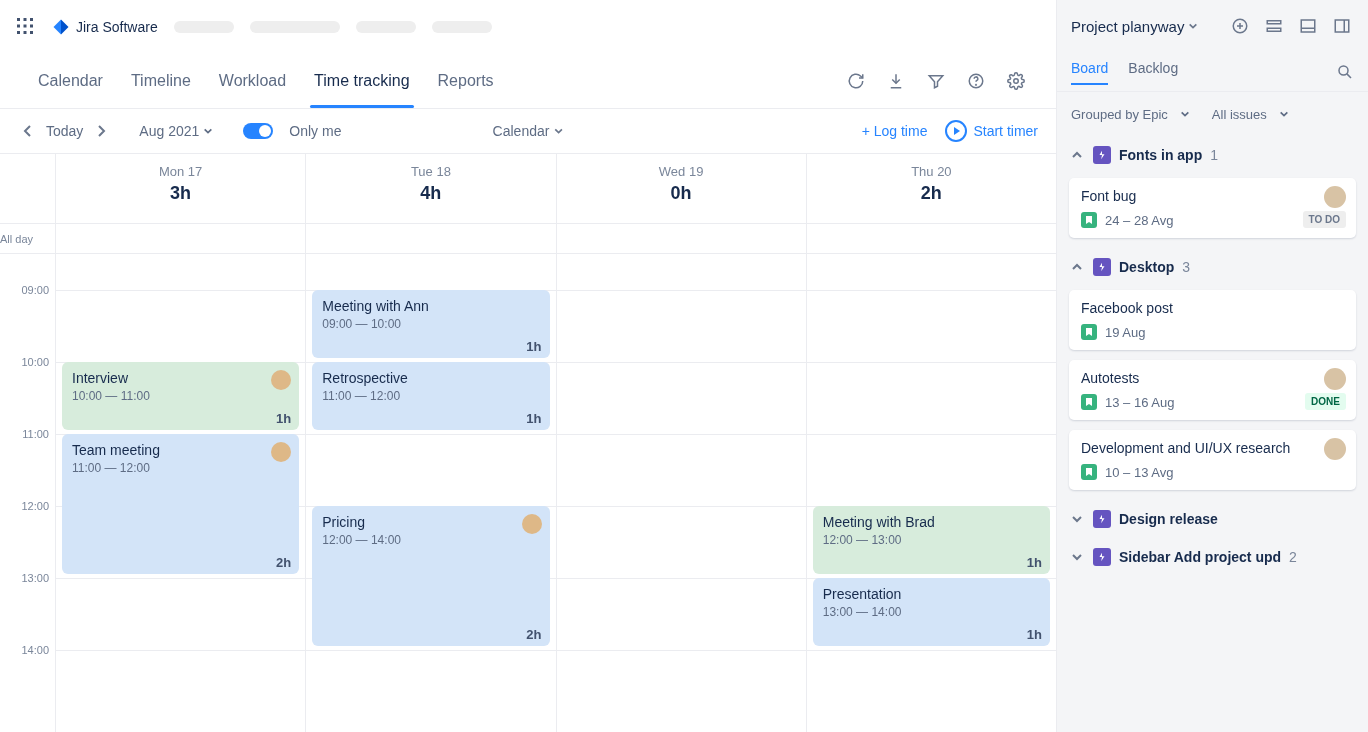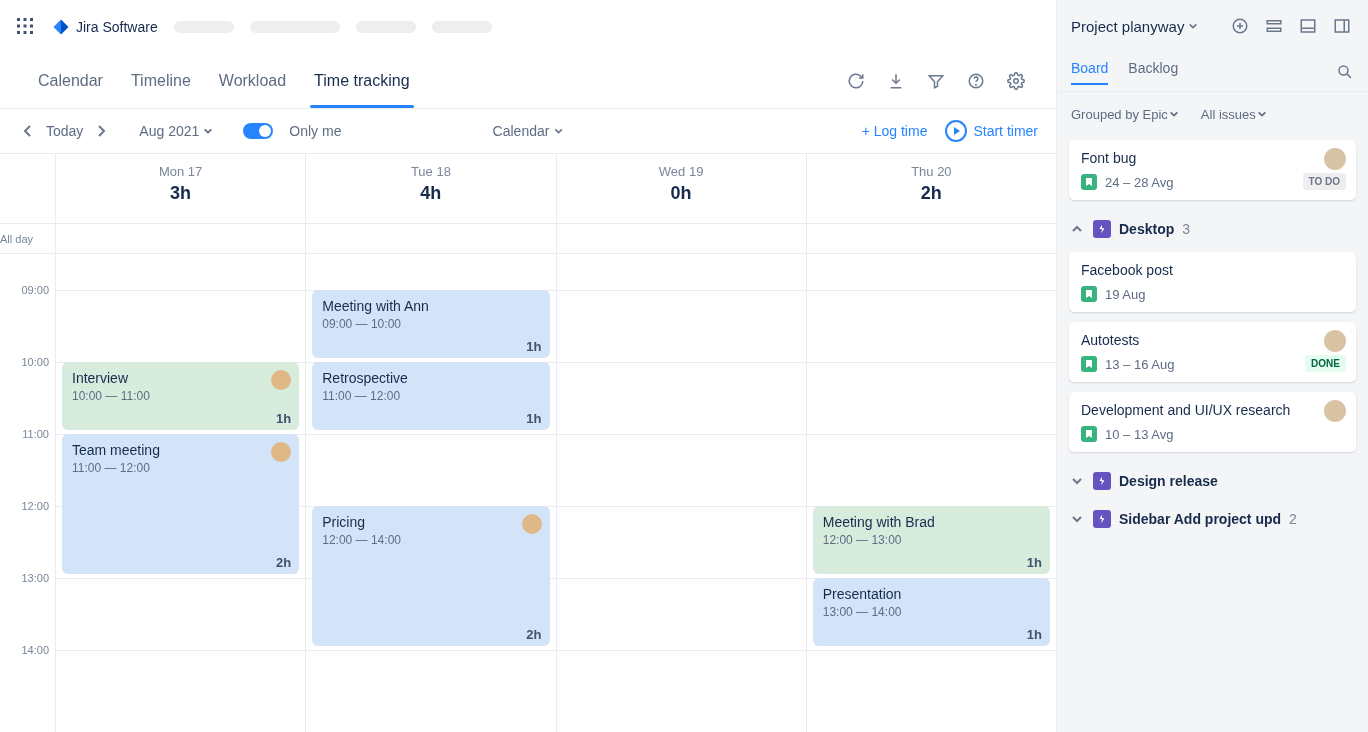--- a/index.html
+++ b/index.html
@@ -80,21 +80,21 @@
   .side .shead { height:52px; display:flex; align-items:center; padding:0 14px; gap:10px; }
   .side .shead .pname { font-size:15px; cursor:pointer; display:flex; align-items:center; gap:4px; }
   .side .shead .spacer { flex:1; }
   .side .shead .sib { width:24px; height:24px; display:flex; align-items:center; justify-content:center; color:#6b778c; cursor:pointer;}
   .side .stabs { height:40px; display:flex; align-items:center; padding:0 14px; gap:20px; border-bottom:1px solid var(--border); position:relative;}
   .side .stab { color:var(--text-sub); cursor:pointer; position:relative; padding-bottom:8px;}
   .side .stab.active { color:var(--blue-light); }
   .side .stab.active::after { content:""; position:absolute; bottom:-1px; left:0; right:0; height:2px; background:var(--blue-light); }
   .side .ssearch { margin-left:auto; color:#6b778c; cursor:pointer;}
   .side .sfilter { height:44px; display:flex; align-items:center; padding:0 14px; gap:22px; color:var(--text-sub); font-size:13px; }
-  .side .sfilter .fd { display:flex; align-items:center; gap:1px; cursor:pointer;}
+  .side .sfilter .fd { display:flex; align-items:center; gap:12px; cursor:pointer;}
 
   .side .group { padding:0 8px; }
   .epic-head { display:flex; align-items:center; gap:8px; padding:10px 6px; font-weight:600; cursor:pointer;}
   .epic-head .chev { color:#6b778c; width:14px;}
   .epic-icon { width:18px; height:18px; background:var(--purple); border-radius:3px; display:flex; align-items:center; justify-content:center; }
   .epic-icon svg { color:#fff; }
   .epic-head .cnt { color:var(--text-muted); font-weight:400;}
   .card { background:#fff; border-radius:5px; padding:10px 12px; margin:4px 4px 10px 4px; box-shadow:0 1px 2px rgba(9,30,66,.15); position:relative;}
   .card .ctitle { font-size:14px; }
   .card .meta { display:flex; align-items:center; gap:8px; margin-top:8px; font-size:13px; color:var(--text-sub);}
@@ -139,20 +139,21 @@
       <span class="ghost" style="width:90px"></span>
       <span class="ghost" style="width:60px"></span>
       <span class="ghost" style="width:60px"></span>
     </div>
 
     <div class="tabs">
       <div class="tab">Calendar</div>
       <div class="tab">Timeline</div>
       <div class="tab">Workload</div>
       <div class="tab active">Time tracking</div>
+      <div class="tab">Reports</div>
       <div class="spacer"></div>
       <div class="iconbtn">
           <svg width="18" height="18" viewBox="0 0 24 24" fill="none" stroke="currentColor" stroke-width="2">
             <path d="M21 12a9 9 0 1 1-3-6.7L21 8"></path>
             <path d="M21 3v5h-5"></path>
           </svg>
         </div>
       <div class="iconbtn">
           <svg width="18" height="18" viewBox="0 0 24 24" fill="none" stroke="currentColor" stroke-width="2">
             <path d="M12 3v12"></path>
@@ -383,20 +384,34 @@
           </svg>
         </span>
       <span class="fd">
           <span>All issues</span>
           <svg width="10" height="10" viewBox="0 0 12 12">
             <path d="m2 4 4 4 4-4" fill="none" stroke="currentColor" stroke-width="2"></path>
           </svg>
         </span>
     </div>
     <div class="group" id="epics">
+        <div class="epic-head">
+          <span class="chev">
+            <svg width="12" height="12" viewBox="0 0 12 12">
+              <path d="m2 8 4-4 4 4" fill="none" stroke="currentColor" stroke-width="2"></path>
+            </svg>
+          </span>
+          <span class="epic-icon">
+            <svg width="10" height="10" viewBox="0 0 12 12">
+              <path fill="#fff" d="M6 1 3 6h3l-1 5 4-6H6z"></path>
+            </svg>
+          </span>
+          <span>Fonts in app</span> 
+          <span class="cnt">1</span>
+        </div>
         <div class="card">
           <div class="ctitle">Font bug</div>
           <div class="meta">
             <span class="story-icon"></span>
             <span>24 – 28 Avg</span>
           </div>
           <span class="badge ">TO DO</span>
           <span class="av"></span>
         </div>
         <div class="epic-head">

